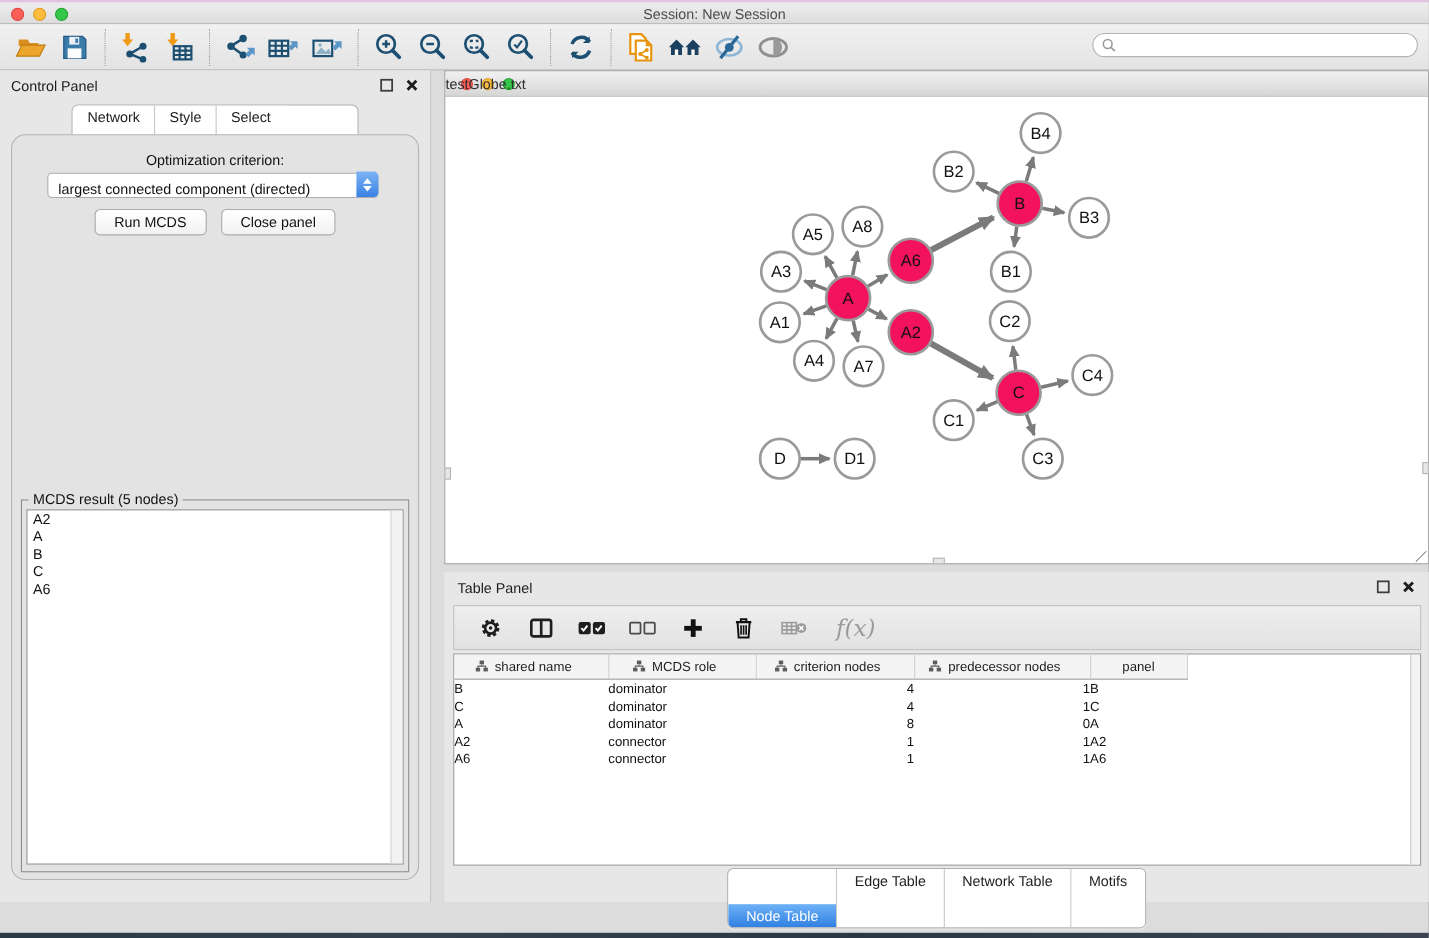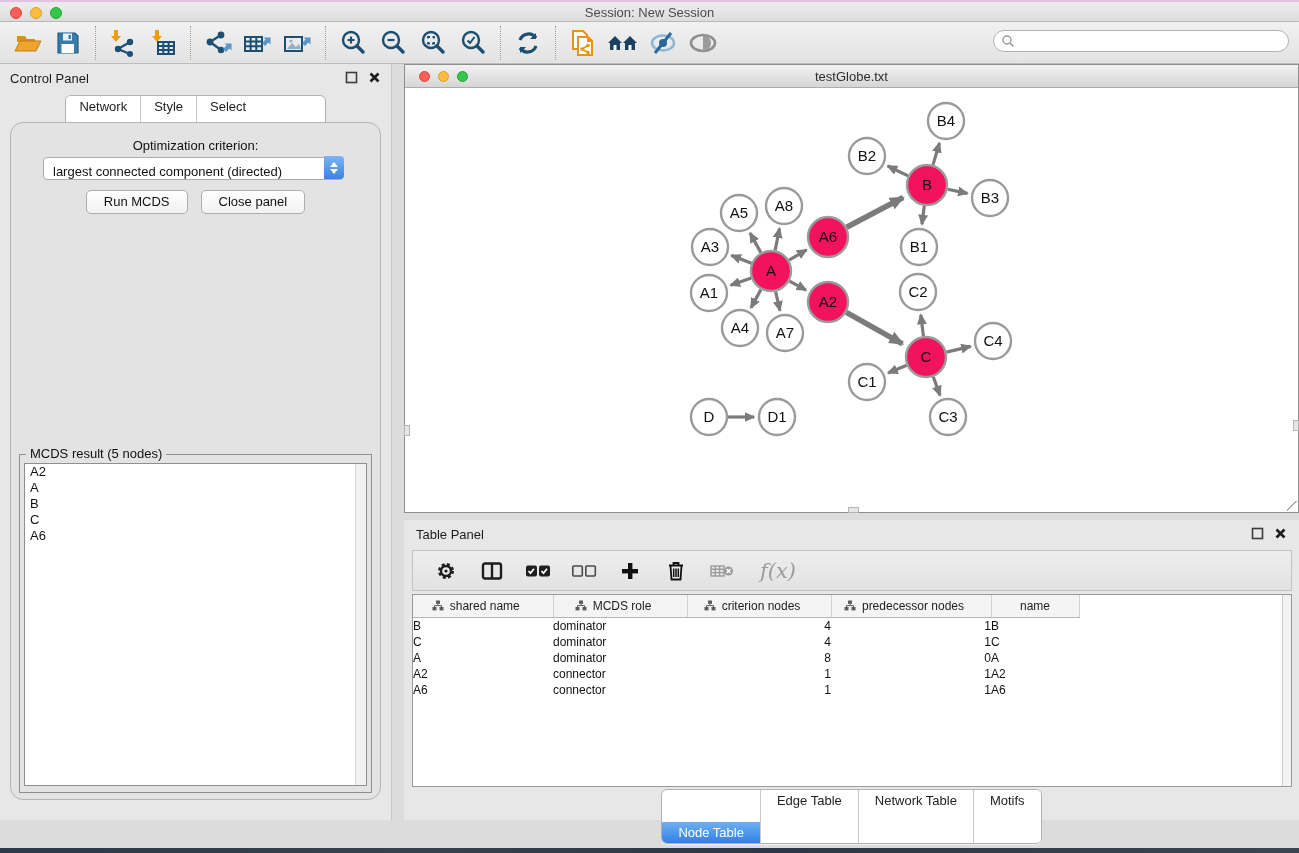--- a/index.html
+++ b/index.html
@@ -70,21 +70,21 @@
   .mcds-list .scroll { position:absolute; right:0; top:0; bottom:0; width:11px;
     background:#f2f2f2; border-left:1px solid #d4d4d4; }
   .mcds-list .li { padding:0 5px; line-height:16px; }
   .mcds-list .li:first-child { padding-top:2px; }
 
   
   .netframe { position:absolute; left:404px; top:64px; width:895px; height:449px;
     border:1px solid #8e8e8e; background:#fff; }
   .netframe .nf-title { position:absolute; left:0; top:0; right:0; height:23px;
     background:linear-gradient(#f1f1f1,#d6d6d6); border-bottom:1px solid #adadad; }
-  .netframe .nf-title .title { position:absolute; left:0; right:0; top:4px; text-align:center;
+  .netframe .nf-title .title { position:absolute; left:0; right:0; top:4px; 
     font-size:13px; color:#2e2e2e; }
   .netframe .lights { left:14px; top:6px; }
   .netframe .light { width:11px; height:11px; }
   .nf-canvas { position:absolute; left:0; top:23px; right:0; bottom:0; background:#fff; overflow:hidden; }
   .grip { position:absolute; background:#e6e6e6; border:1px solid #b5b5b5; }
   .grip.left  { left:-1px; top:360px; width:6px; height:11px; }
   .grip.right { right:-1px; top:355px; width:6px; height:11px; }
   .grip.bottom{ left:443px; bottom:-1px; width:11px; height:6px; }
   .resize-corner { position:absolute; right:1px; bottom:1px; width:10px; height:10px;
     background:
@@ -545,21 +545,21 @@
                       <rect x="0.5" y="7" width="4" height="3.4" fill="#5c5c5c"></rect>
                       <rect x="7.5" y="7" width="4" height="3.4" fill="#5c5c5c"></rect>
                       <path d="M6 4 v1.6 M2.5 7 v-1.4 h7 v1.4" stroke="#5c5c5c" stroke-width="1" fill="none"></path>
                     </svg>
                   </span>
                   <span>predecessor nodes</span>
                 </span>
             </th>
             <th>
               <span class="hwrap">
-                  <span>name</span>
+                  <span>panel</span>
                 </span>
             </th>
           </tr>
         </thead>
         <tbody id="table-body">
             <tr>
               <td class="cl">B</td>
               <td class="cl">dominator</td>
               <td class="cr">4</td>
               <td class="cr">1</td>

